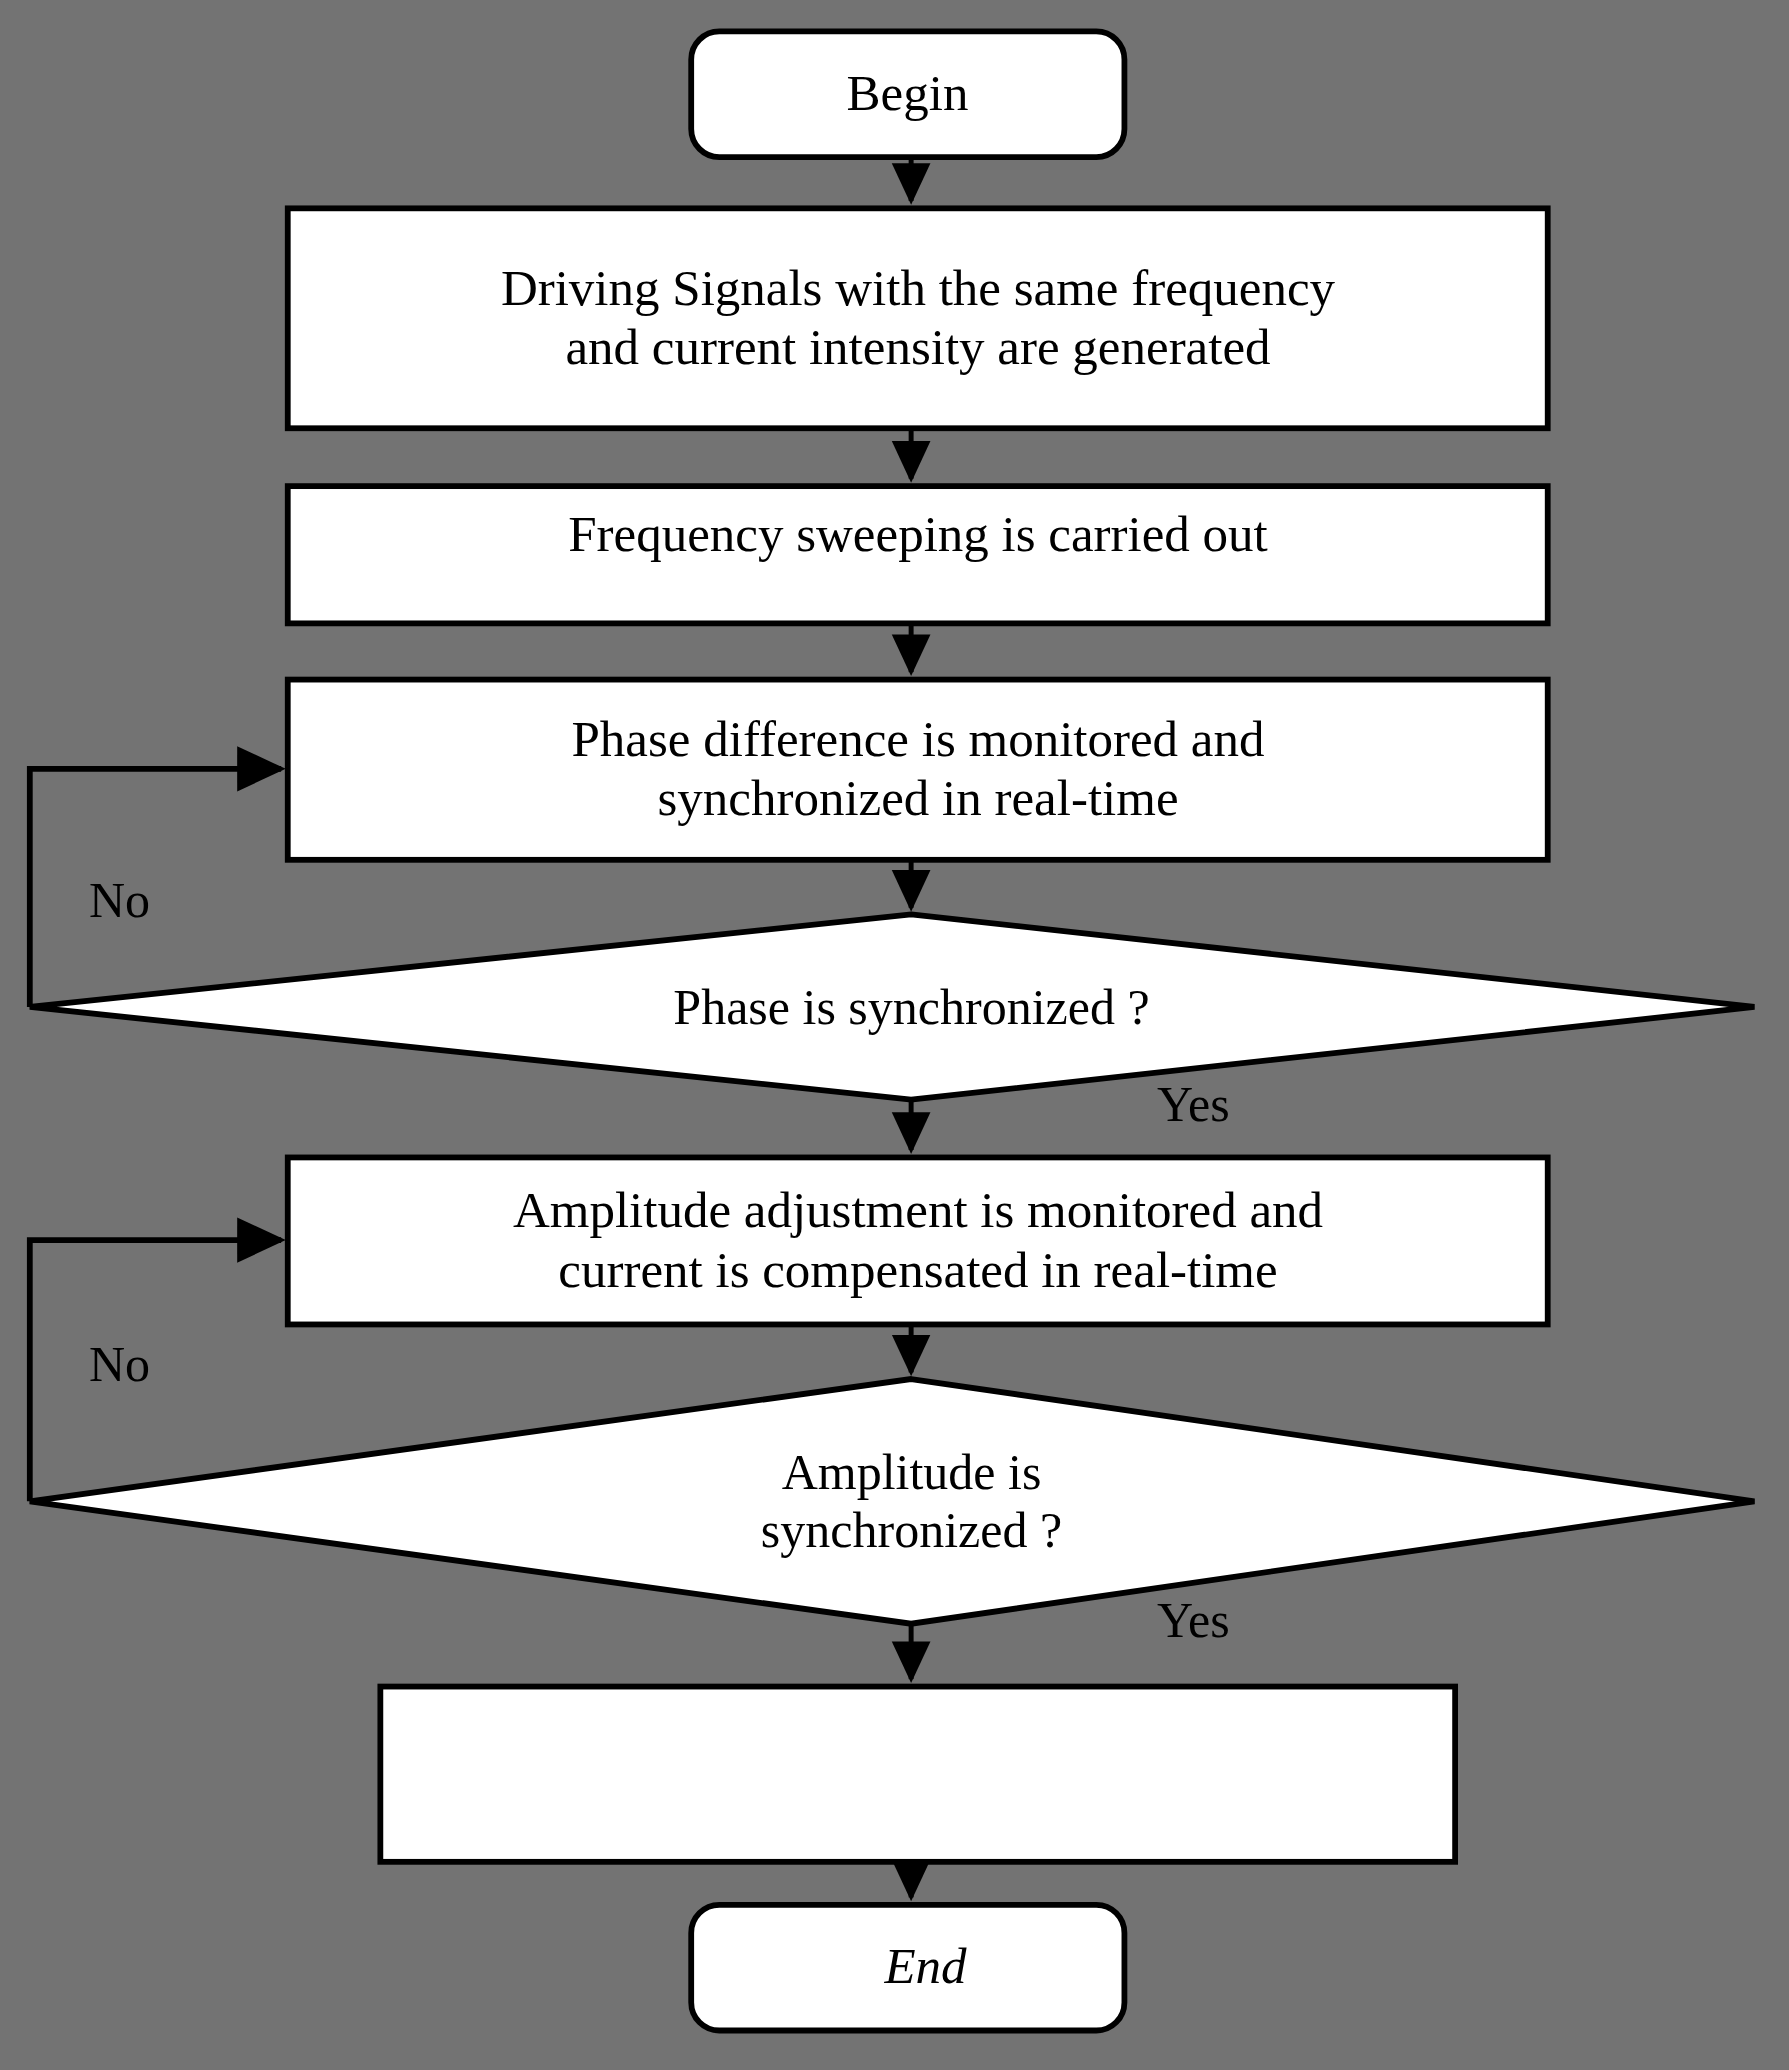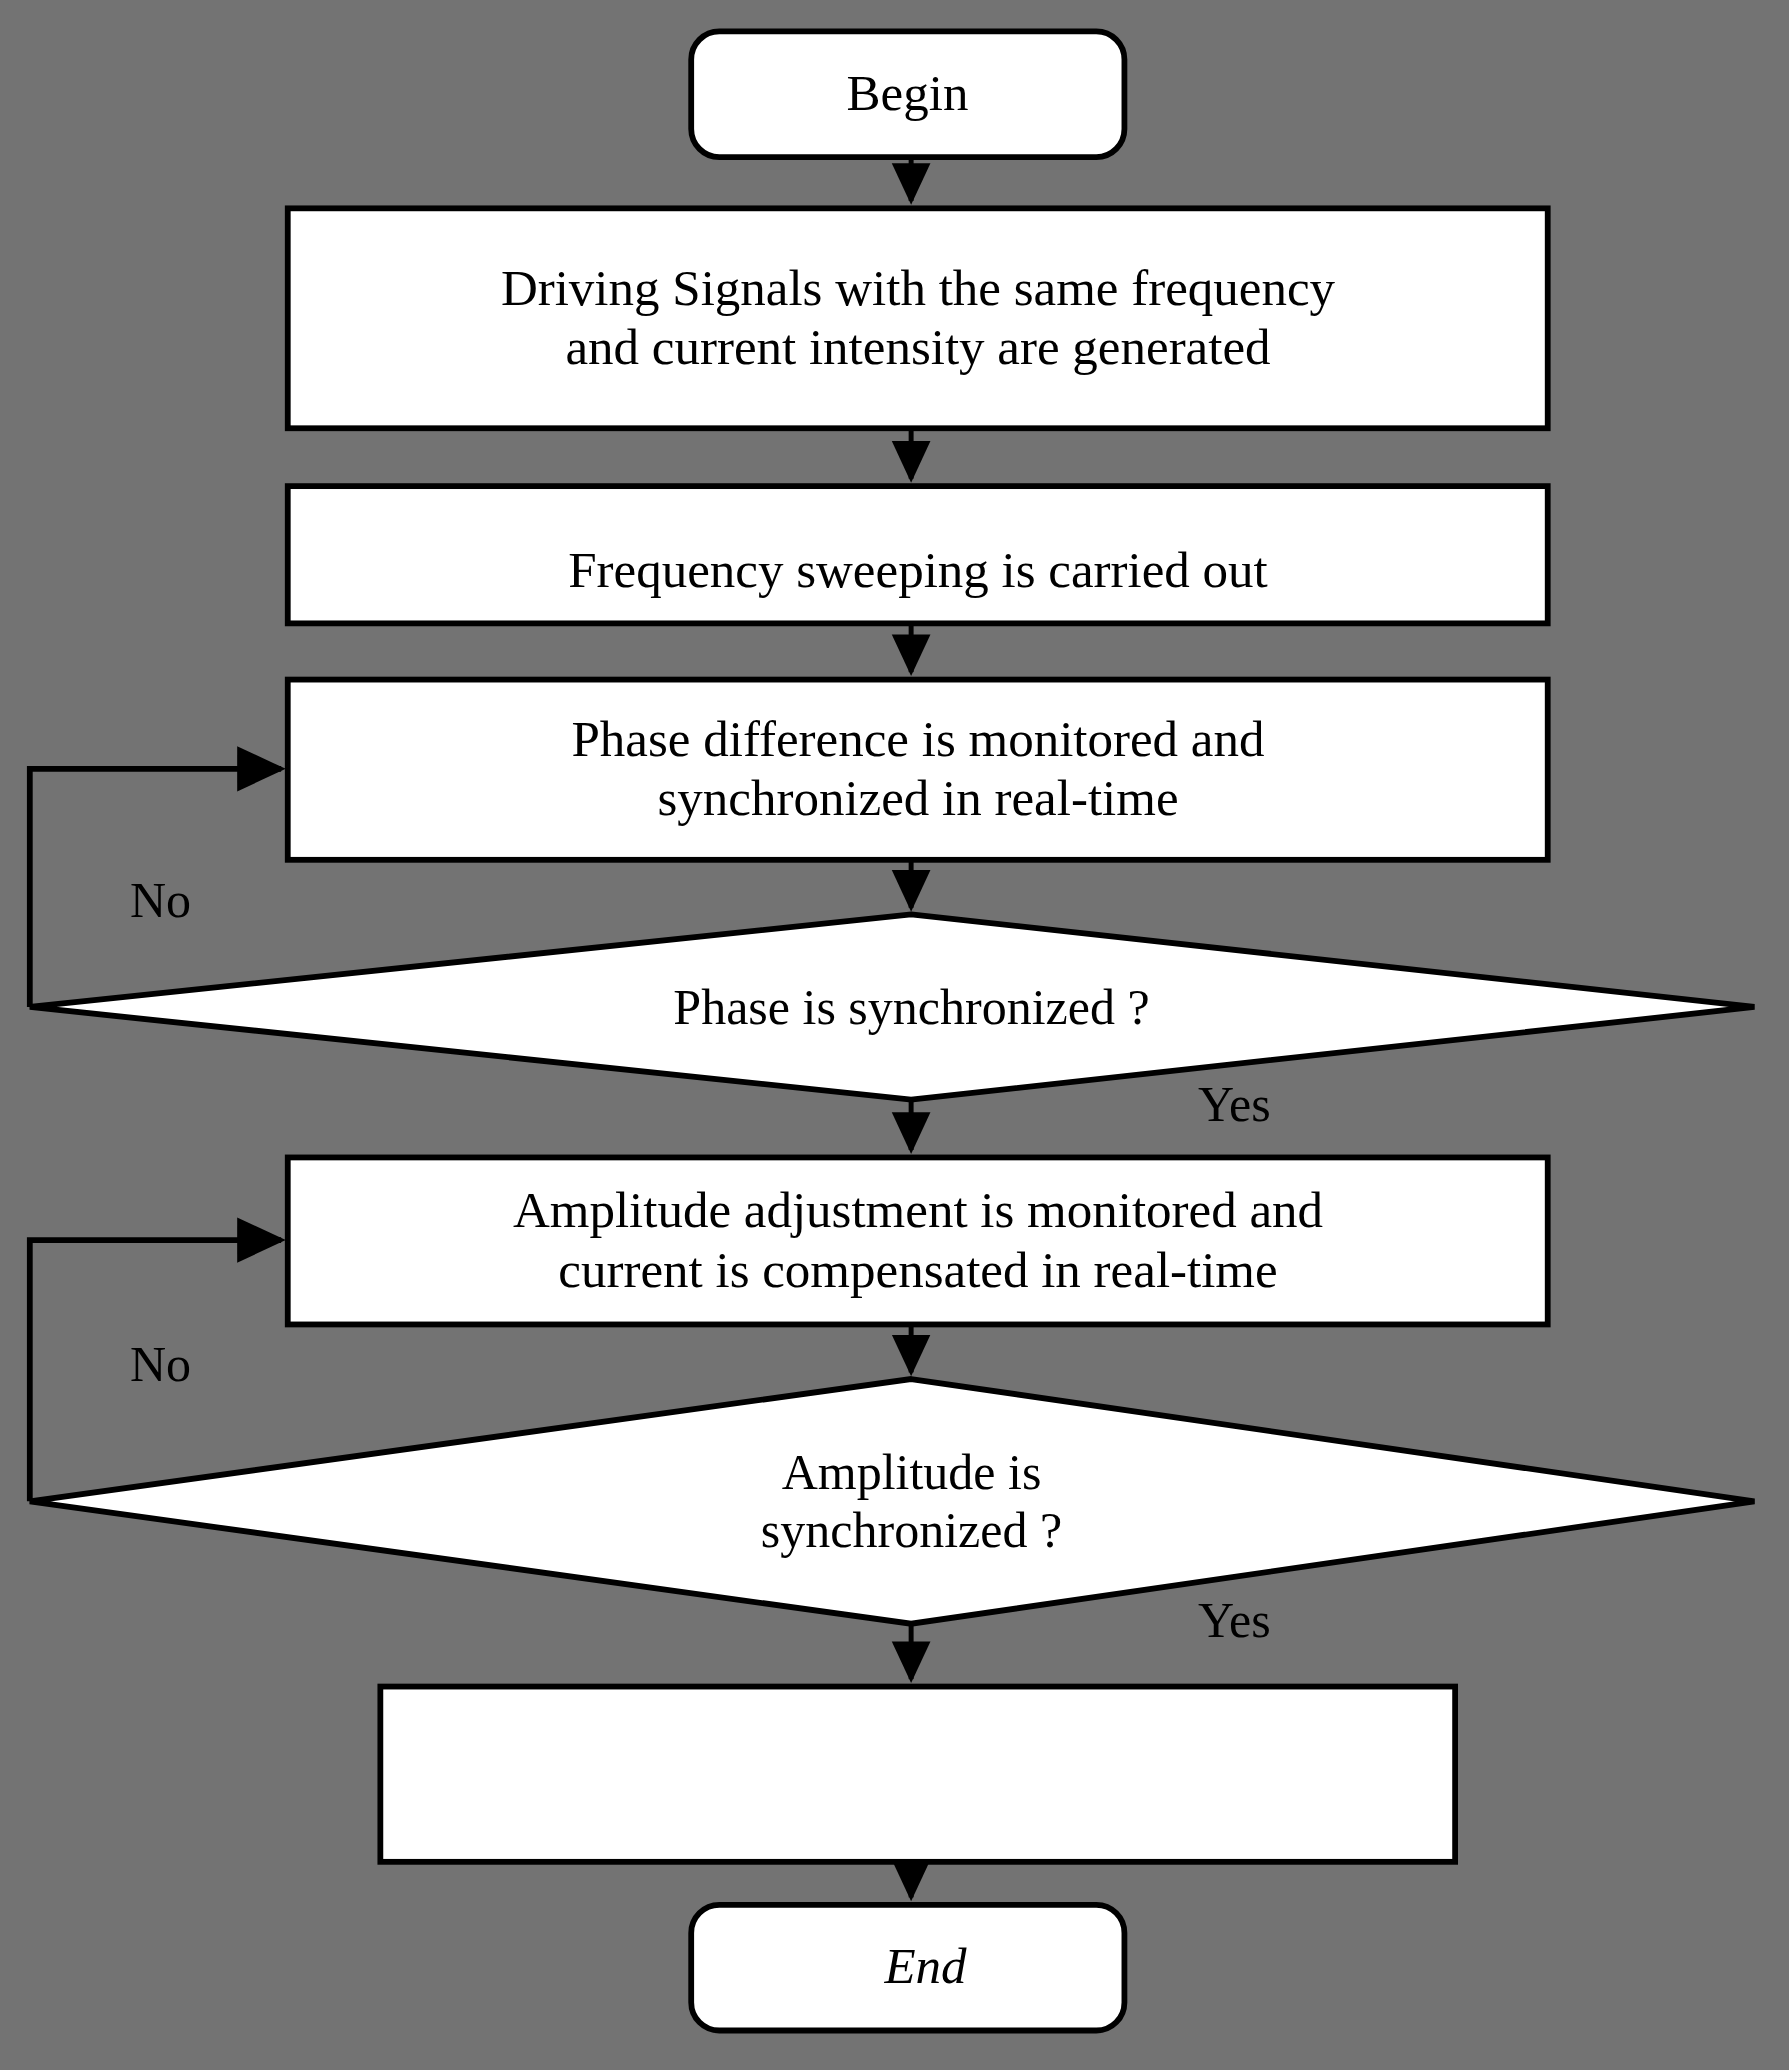--- a/index.html
+++ b/index.html
@@ -37,21 +37,20 @@
     pointer-events: none;
   }
   .terminal-label { font-size: 51px; }
   .process-label  { font-size: 51px; }
   .decision-label { font-size: 50px; }
   .edge-label {
     position: absolute;
     color: #000000;
     font-size: 50px;
     line-height: 1;
-    margin-left: 41px;
   }
 </style>
 </head>
 <body>
 
 <div id="flow-root">
 
   <svg id="flow-svg" viewBox="0 0 2165 2505">
     <defs>
       <marker id="arrowhead" markerWidth="9" markerHeight="9" refX="7.6" refY="4.5" orient="auto" markerUnits="strokeWidth">
@@ -93,21 +92,21 @@
       <path d="M36,1816 L36,1500 L340,1500" stroke-width="7" marker-end="url(#arrowhead)"></path>
 
     </g>
   </svg>
 
   <div class="node-label terminal-label" style="left:691px; top:31px; width:433px; height:126px;">Begin</div>
 
   <div class="node-label process-label" style="left:288px; top:208px; width:1260px; height:220px;">Driving Signals with the same frequency
 and current intensity are generated</div>
 
-  <div class="node-label process-label" style="left:288px; top:502px; width:1260px; height:137px;">Frequency sweeping is carried out</div>
+  <div class="node-label process-label" style="left:288px; top:466px; width:1260px; height:137px;">Frequency sweeping is carried out</div>
 
   <div class="node-label process-label" style="left:288px; top:679px; width:1260px; height:180px;">Phase difference is monitored and
 synchronized in real-time</div>
 
   <div class="node-label decision-label" style="left:498px; top:957px; width:827px; height:99px;">Phase is synchronized ?</div>
 
   <div class="node-label process-label" style="left:288px; top:1157px; width:1260px; height:167px;">Amplitude adjustment is monitored and
 current is compensated in real-time</div>
 
   <div class="node-label decision-label" style="left:498px; top:1410px; width:827px; height:182px;">Amplitude is

